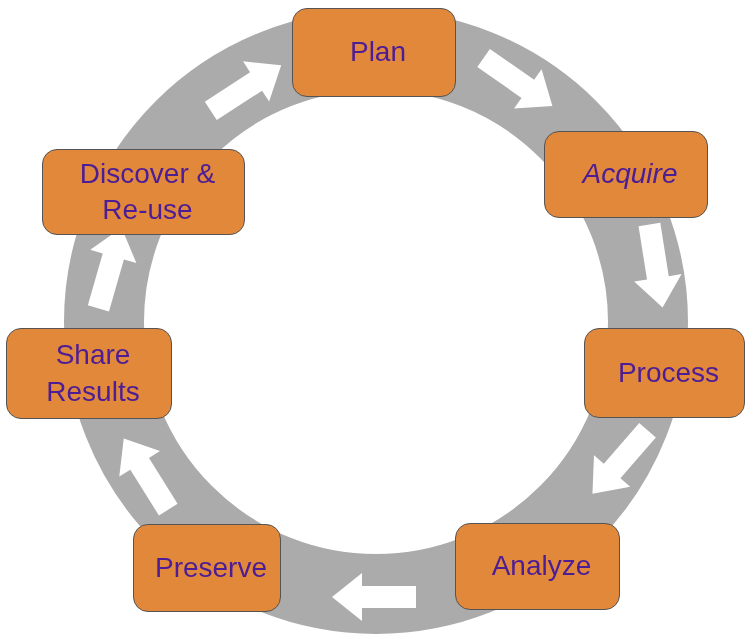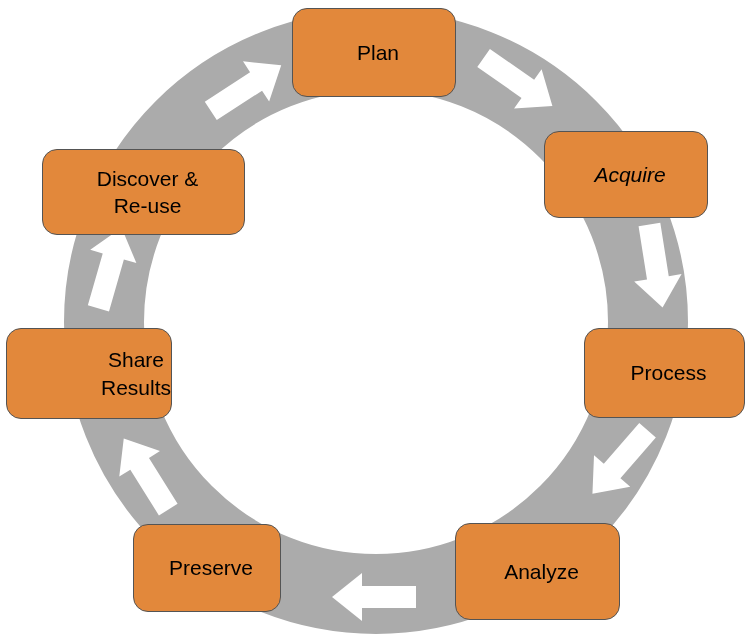--- a/index.html
+++ b/index.html
@@ -15,32 +15,32 @@
   .stage {
     position: absolute;
     box-sizing: border-box;
     background: #E2883B;
     border: 1.5px solid #545454;
     border-radius: 15px;
     display: flex;
     align-items: center;
     justify-content: center;
     text-align: center;
-    font-size: 21px;
+    font-size: 28px;
     line-height: 1.3;
-    color: #000000;
+    color: #4c1d95;
     white-space: pre-line;
     padding-left: 8px;
   }
   #stage-plan     { left: 292px; top: 8px;   width: 164px; height: 89px; }
   #stage-acquire  { left: 544px; top: 131px; width: 164px; height: 87px; font-style: italic; }
   #stage-process  { left: 584px; top: 328px; width: 161px; height: 90px; }
-  #stage-analyze  { left: 455px; top: 523px; width: 165px; height: 97px; }
+  #stage-analyze  { left: 455px; top: 523px; width: 165px; height: 87px; }
   #stage-preserve { left: 133px; top: 524px; width: 148px; height: 88px; }
-  #stage-share    { left: 6px;   top: 328px; width: 166px; height: 91px; justify-content: flex-end; }
+  #stage-share    { left: 6px;   top: 328px; width: 166px; height: 91px; }
   #stage-discover { left: 42px;  top: 129px; width: 203px; height: 86px; margin-top: 20px; }
 </style>
 </head>
 <body>
 
 <div id="stage-canvas">
 
   <svg id="ring-svg" width="750" height="640" viewBox="0 0 750 640">
 
     <circle cx="376" cy="322" r="272" fill="none" stroke="#ABABAB" stroke-width="80"></circle>

